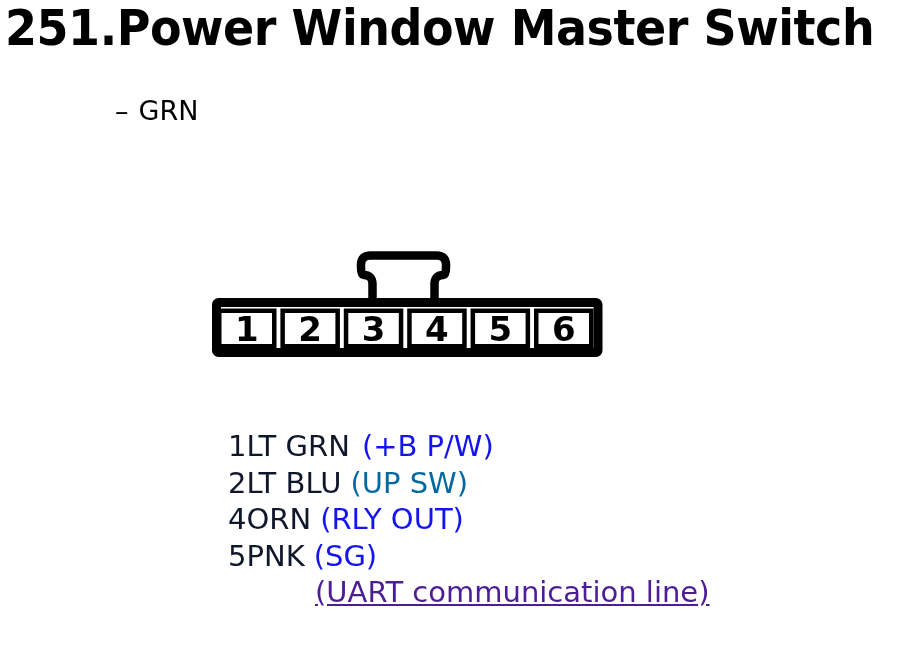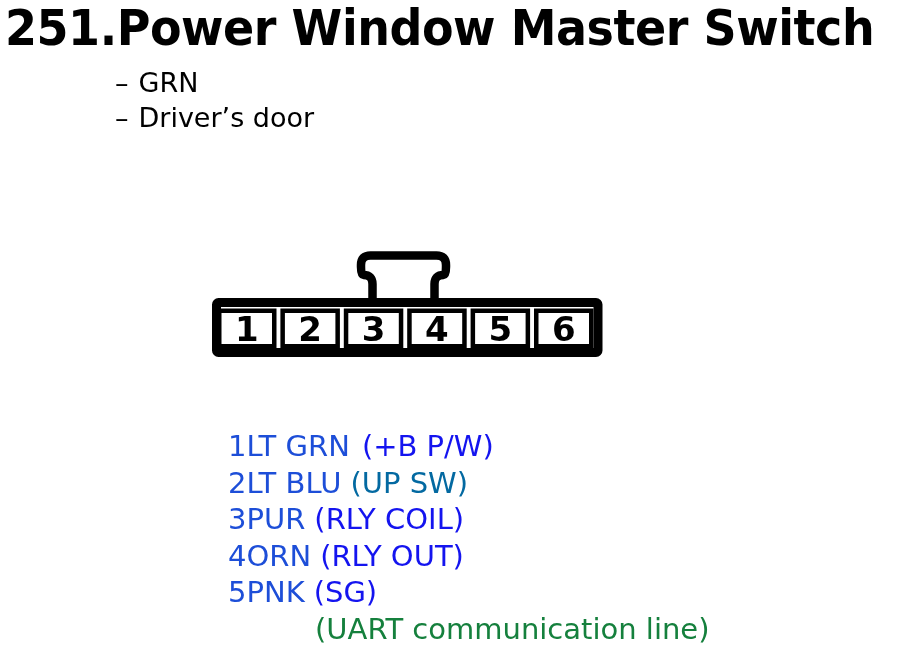--- a/index.html
+++ b/index.html
@@ -25,21 +25,21 @@
     letter-spacing: -0.5px;
   }
 
   .notes {
     position: absolute;
     left: 115px;
     top: 66px;
     font-size: 27px;
     line-height: 34.6px;
   }
-  .note-line { white-space: nowrap; }
+  .note-line { white-space: nowrap; margin-top: 28px; }
   .note-dash { display: inline-block; }
   .note-text { display: inline-block; margin-left: 10px; }
 
   .connector-svg {
     position: absolute;
     left: 205px;
     top: 245px;
     width: 400px;
     height: 120px;
   }
@@ -51,40 +51,37 @@
   }
 
   .pin-list {
     position: absolute;
     left: 228px;
     top: 428px;
     font-size: 29px;
     line-height: 36.6px;
   }
   .pin-row { position: relative; white-space: nowrap; height: 36.6px; }
-  .pin-label { color: #1d4ed8; }
+  .pin-label { color: #0f172a; }
   .pin-function { margin-left: 9px; }
   .pin-row.overlap .pin-function {
     position: absolute;
     left: 87px;
     top: 0;
     margin-left: 0;
   }
 </style>
 </head>
 <body>
 
 <h1 class="page-title">251.Power Window Master Switch</h1>
 
 <div class="notes">
   <div class="note-line">
     <span class="note-dash">–</span><span class="note-text">GRN</span>
-  </div>
-  <div class="note-line">
-    <span class="note-dash">–</span><span class="note-text">Driver’s door</span>
   </div>
 </div>
 
 <svg class="connector-svg" viewBox="0 0 400 120" xmlns="http://www.w3.org/2000/svg">
 
   <path d="M 167.5 57 V 39 Q 167.5 30 158.5 30 Q 156 30 156 22 V 20 Q 156 10.5 165.5 10.5 H 231.5 Q 241 10.5 241 20 V 22 Q 241 30 238.5 30 Q 229.5 30 229.5 39 V 57" fill="none" stroke="#000000" stroke-width="8.5" stroke-linejoin="round"></path>
 
   <rect x="11.5" y="57.5" width="381.5" height="50" rx="2" fill="#ffffff" stroke="#000000" stroke-width="9"></rect>
 
   <rect x="14.25" y="65.75" width="55" height="35.5" fill="#ffffff" stroke="#000000" stroke-width="4.5"></rect>
@@ -103,24 +100,21 @@
 </svg>
 
 <div class="pin-list">
   <div class="pin-row">
     <span class="pin-label">1LT GRN</span><span class="pin-function" style="color: rgb(20, 20, 239); margin-left: 12px;">(+B P/W)</span>
   </div>
   <div class="pin-row">
     <span class="pin-label">2LT BLU</span><span class="pin-function" style="color: #0369a1;">(UP SW)</span>
   </div>
   <div class="pin-row">
-    <span class="pin-label">3PUR</span><span class="pin-function" style="color: rgb(20, 20, 239);">(RLY COIL)</span>
-  </div>
-  <div class="pin-row">
     <span class="pin-label">4ORN</span><span class="pin-function" style="color: rgb(20, 20, 239);">(RLY OUT)</span>
   </div>
   <div class="pin-row">
     <span class="pin-label">5PNK</span><span class="pin-function" style="color: rgb(20, 20, 239); margin-top: 30px;">(SG)</span>
   </div>
   <div class="pin-row overlap">
-    <span class="pin-function" style="color: #15803d;">(UART communication line)</span>
+    <span class="pin-function" style="color: #4c1d95; text-decoration: underline;">(UART communication line)</span>
   </div>
 </div>
 
 </body></html>

